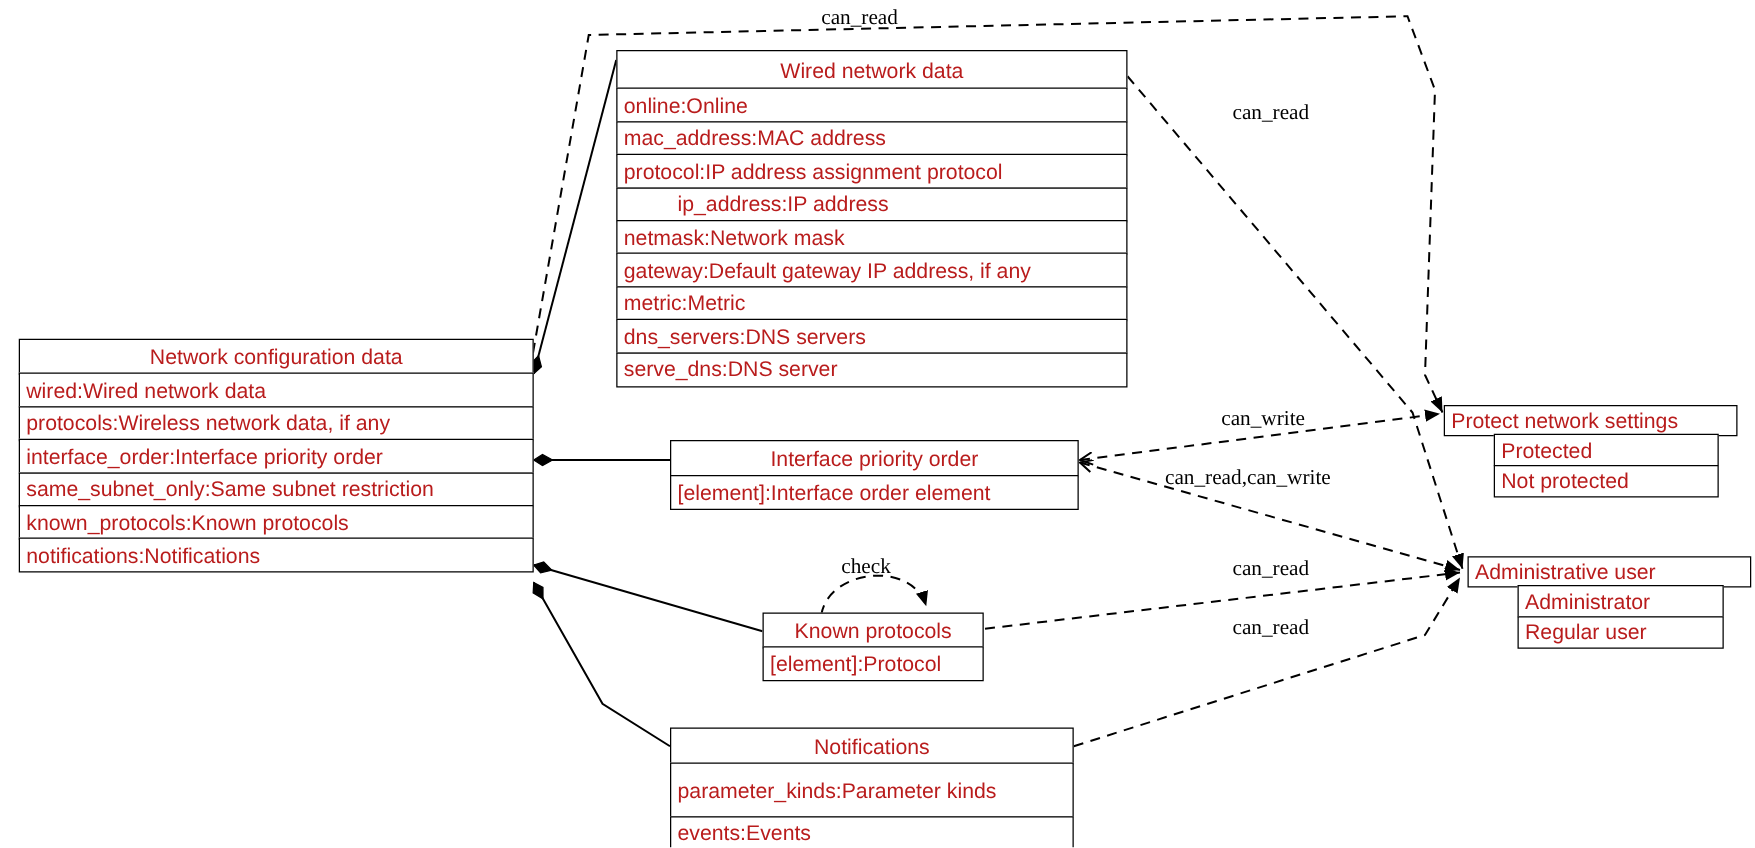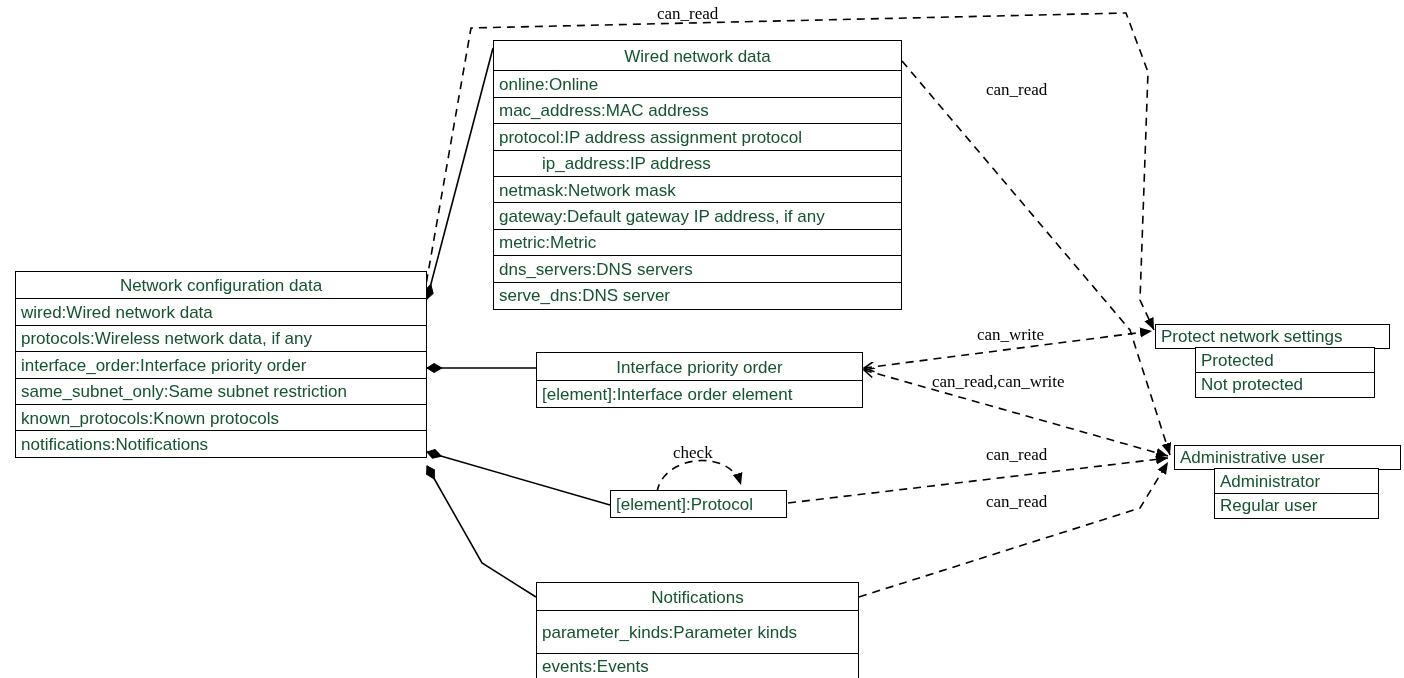--- a/index.html
+++ b/index.html
@@ -21,21 +21,21 @@
   }
 
   .uml-box{position:absolute;box-sizing:border-box;}
   .uml-row{
     position:relative;
     box-sizing:border-box;
     border:1.6px solid #000000;
     background:#ffffff;
     font-size:17px;
     line-height:1;
-    color:#14532d;
+    color:#b91c1c;
     display:flex;
     align-items:center;
     margin-top:-1.6px;
     white-space:nowrap;
   }
   .uml-row:first-child{margin-top:0;}
   .uml-title{justify-content:center;}
   .uml-attr{justify-content:flex-start;padding-left:5px;}
 
   
@@ -115,20 +115,21 @@
     <div class="uml-row uml-attr" style="height:28px;">dns_servers:DNS servers</div>
     <div class="uml-row uml-attr" style="height:28px;">serve_dns:DNS server</div>
   </div>
 
   <div class="uml-box" style="left:536px;top:352px;width:327px;">
     <div class="uml-row uml-title" style="height:30px;">Interface priority order</div>
     <div class="uml-row uml-attr" style="height:28px;">[element]:Interface order element</div>
   </div>
 
   <div class="uml-box" style="left:610px;top:490px;width:177px;">
+    <div class="uml-row uml-title" style="height:29px;">Known protocols</div>
     <div class="uml-row uml-attr" style="height:28px;">[element]:Protocol</div>
   </div>
 
   <div class="uml-box" style="left:536px;top:582px;width:323px;">
     <div class="uml-row uml-title" style="height:30px;">Notifications</div>
     <div class="uml-row uml-attr" style="height:44px;">parameter_kinds:Parameter kinds</div>
     <div class="uml-row uml-attr" style="height:28px;">events:Events</div>
   </div>
 
   <div class="uml-box" style="left:1155px;top:324px;width:235px;">

